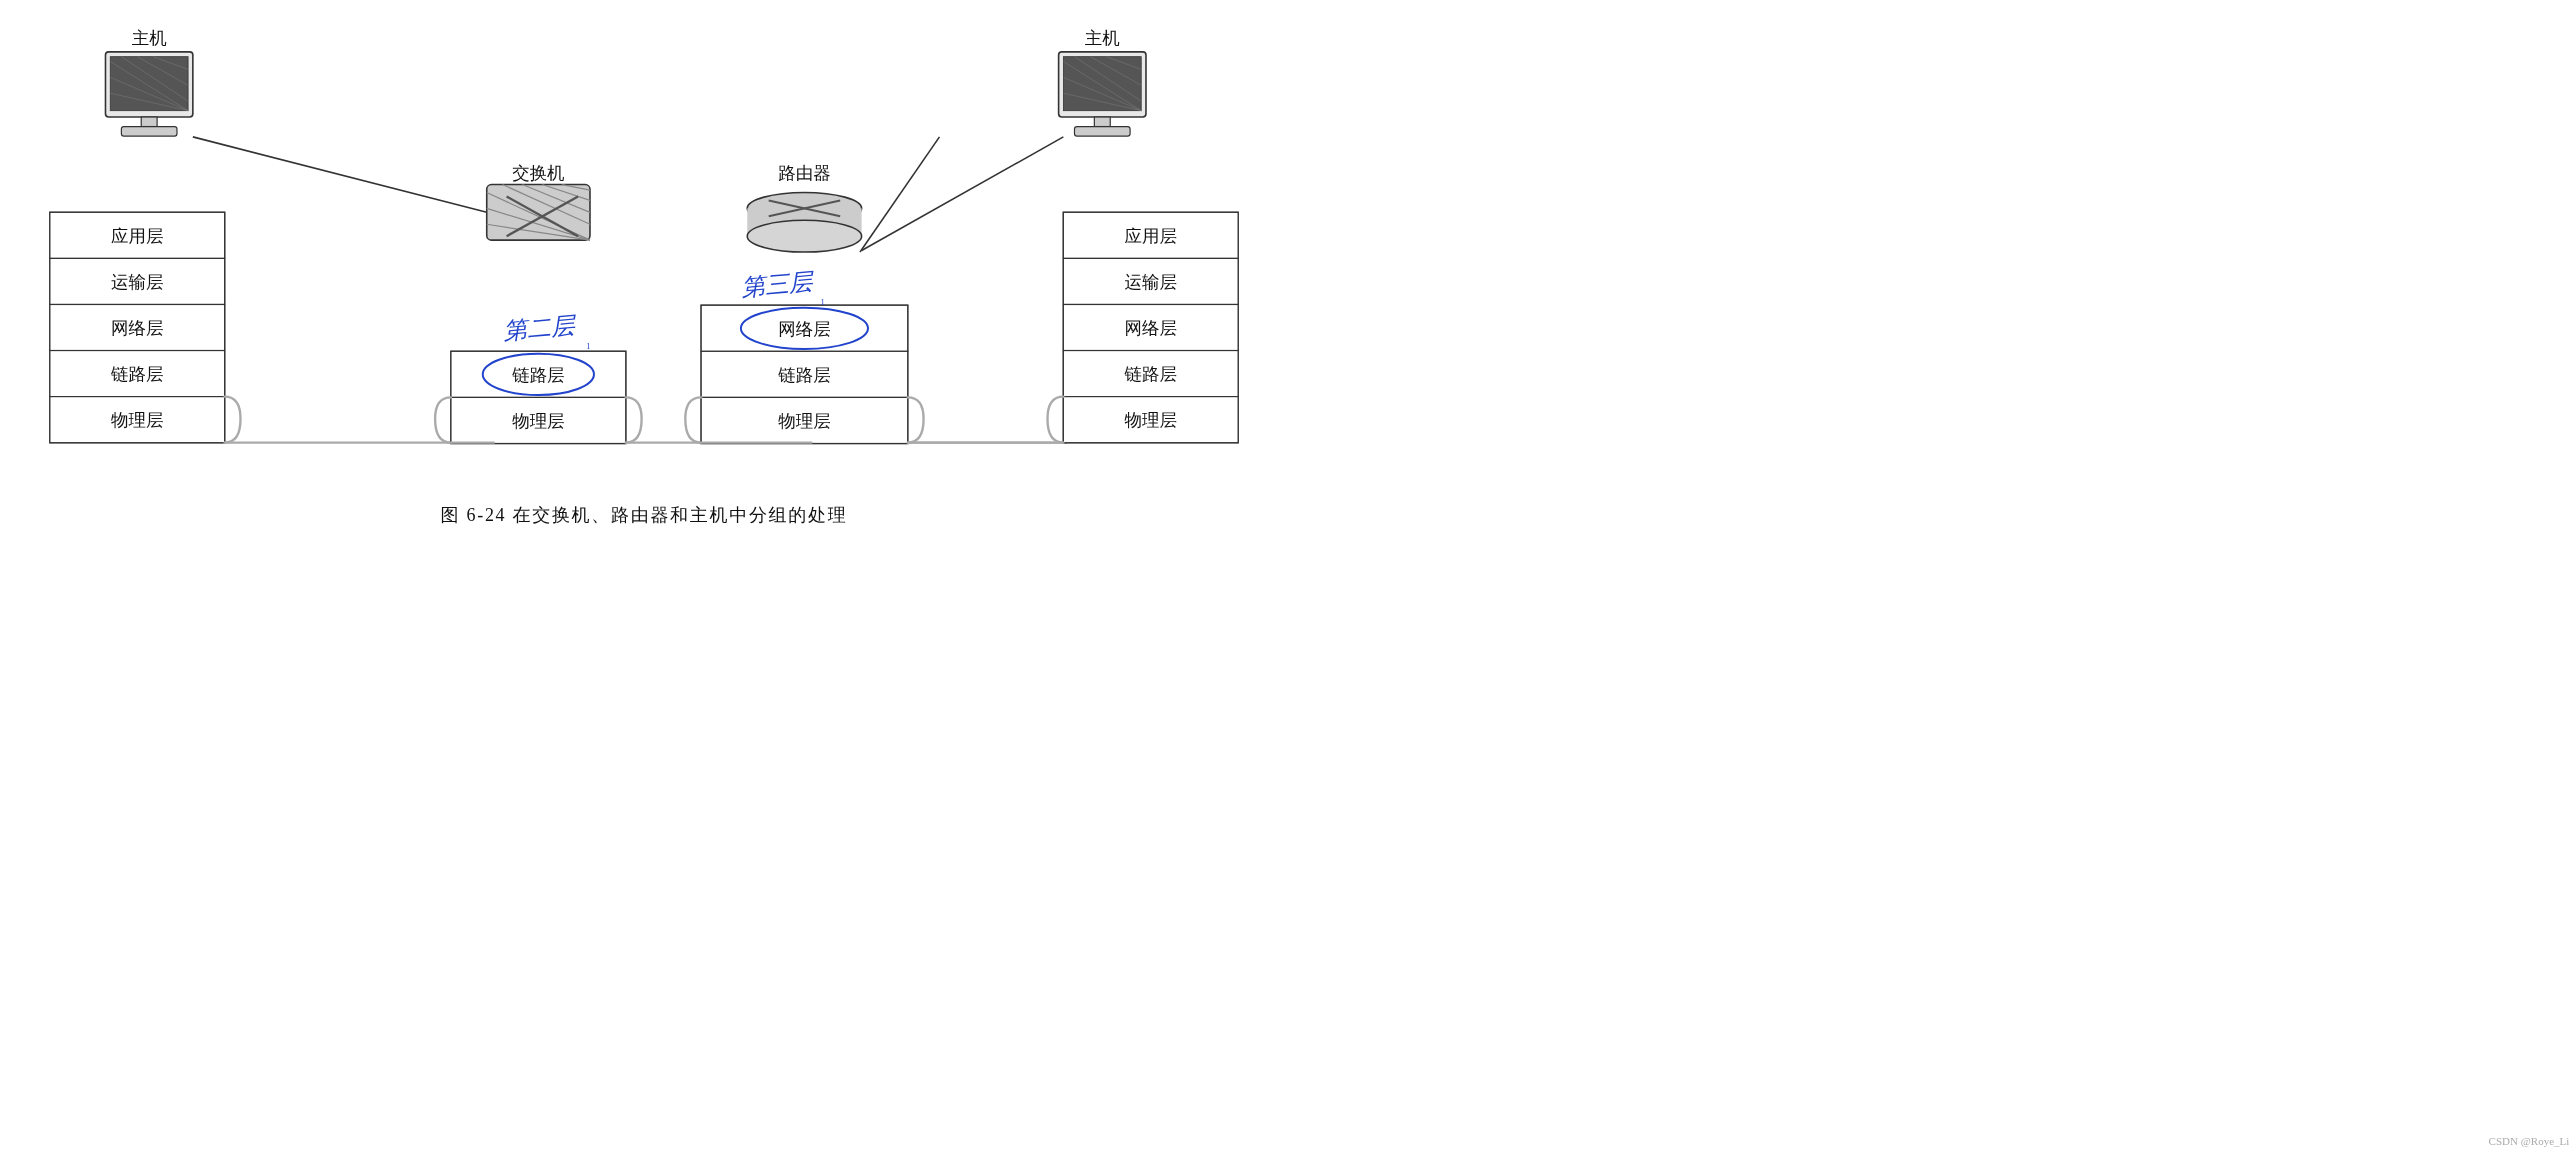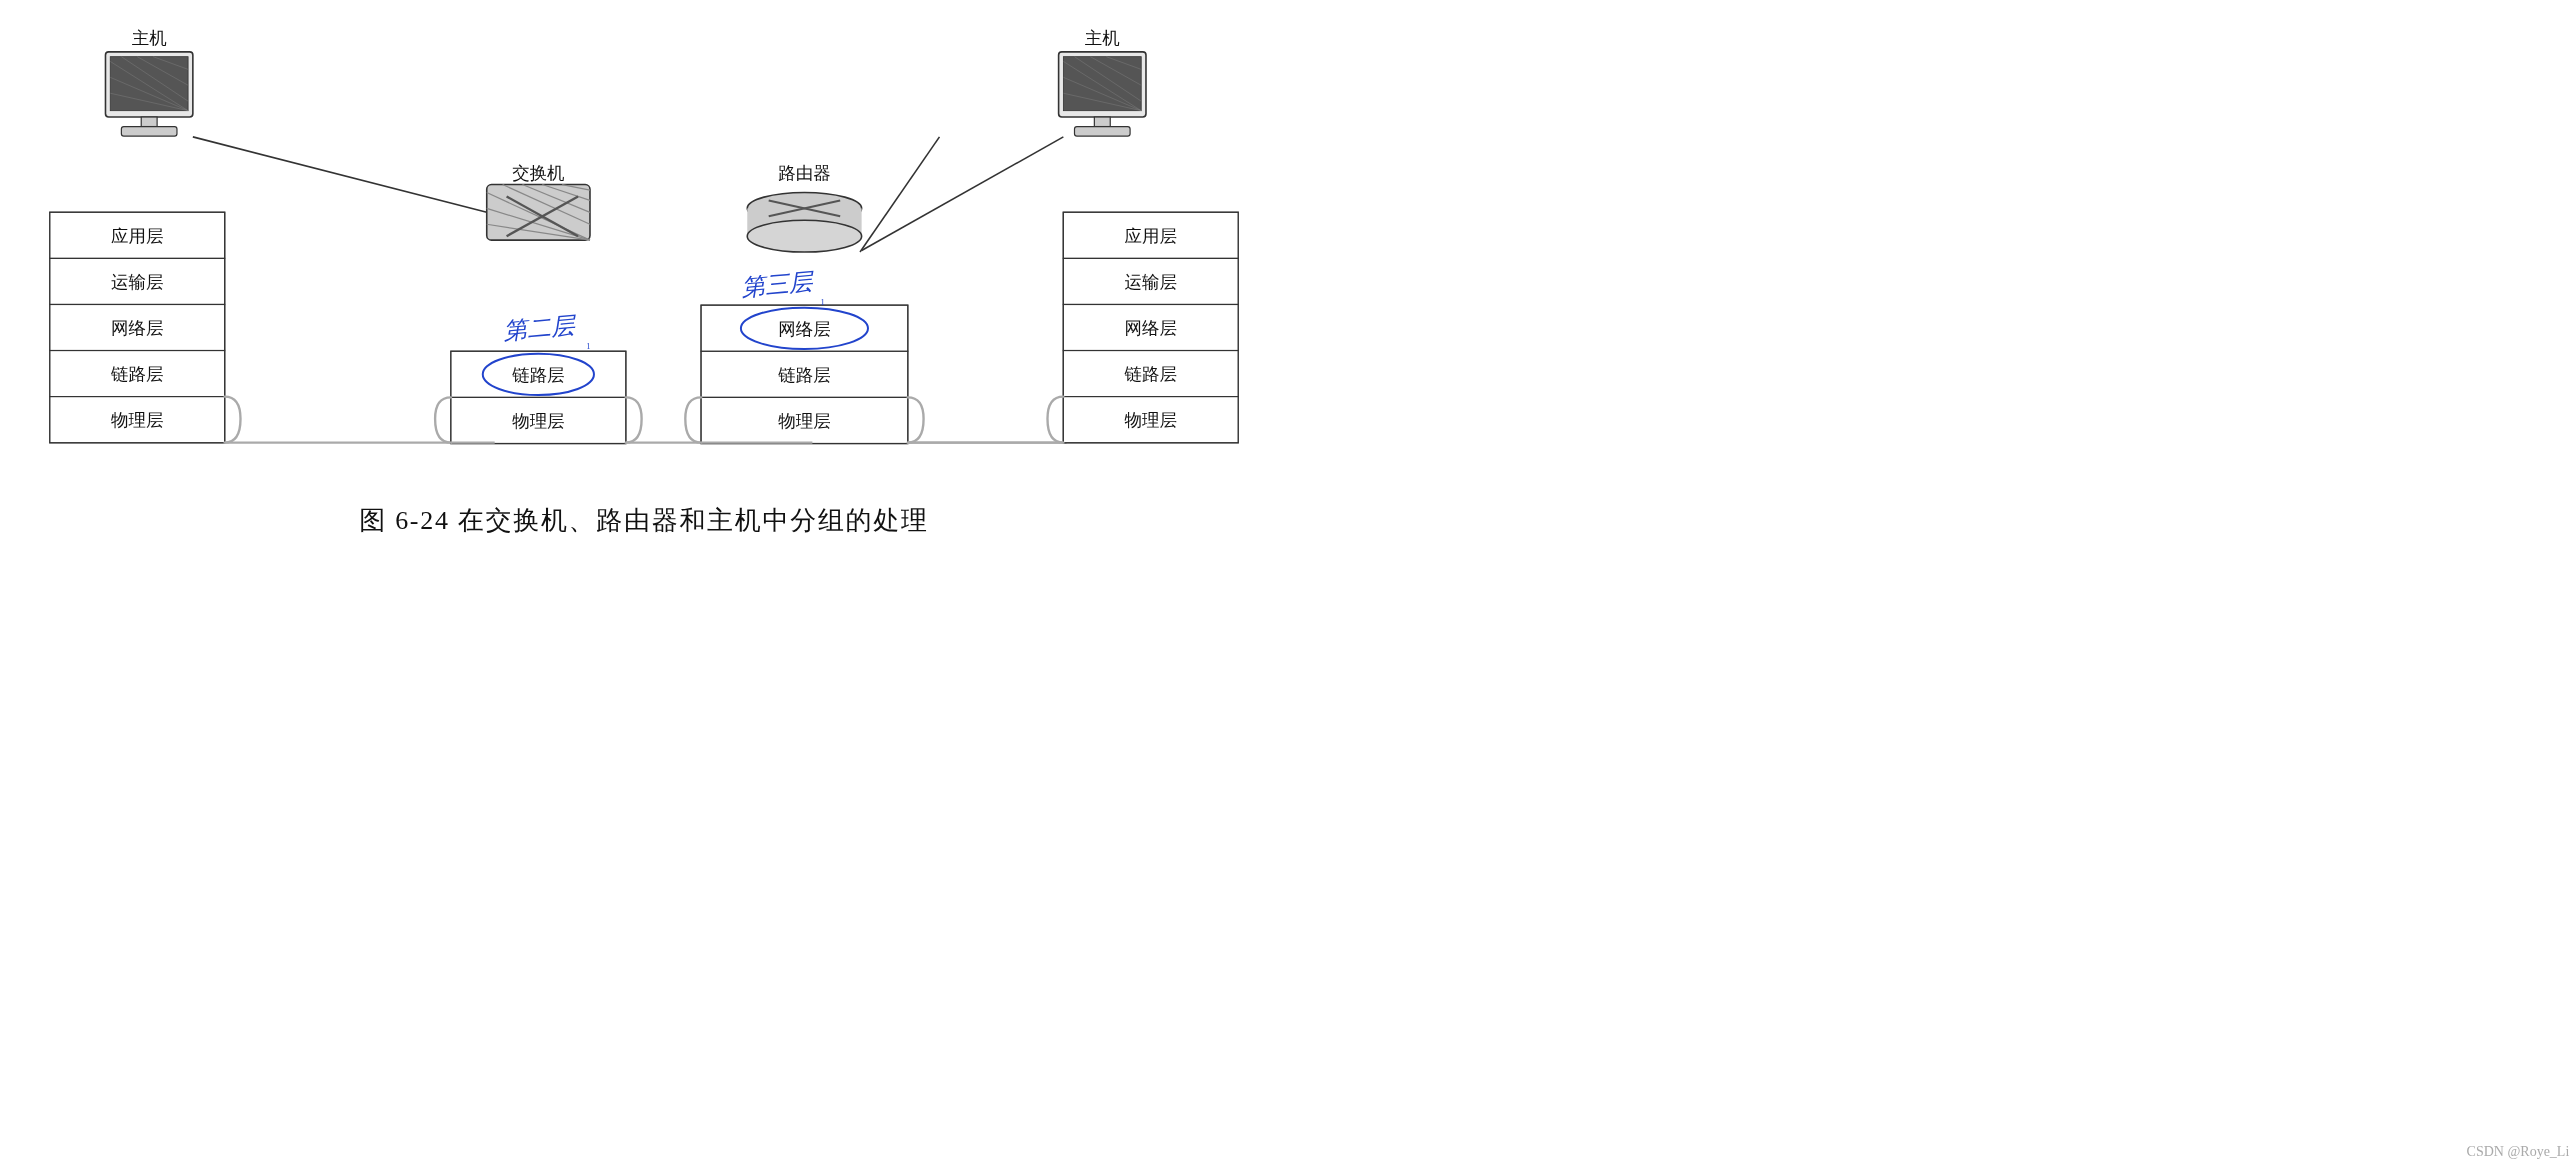--- a/index.html
+++ b/index.html
@@ -21,31 +21,31 @@
       margin-top: 8px;
     }
 
     svg.main-svg {
       width: 100%;
       height: 100%;
     }
 
     .caption {
       margin-top: 8.4px;
-      font-size: 26px;
+      font-size: 18px;
       color: #111;
       text-align: right;
       letter-spacing: 1.7px;
     }
 
     .watermark {
       position: fixed;
-      bottom: 0;
+      bottom: 13px;
       right: 6.7px;
-      font-size: 14px;
+      font-size: 11px;
       color: #aaa;
     }
   </style>
 </head>
 <body>
 
 <div class="diagram-area">
 <svg class="main-svg" viewBox="0 0 1536 560" xmlns="http://www.w3.org/2000/svg">
 
   <g>

